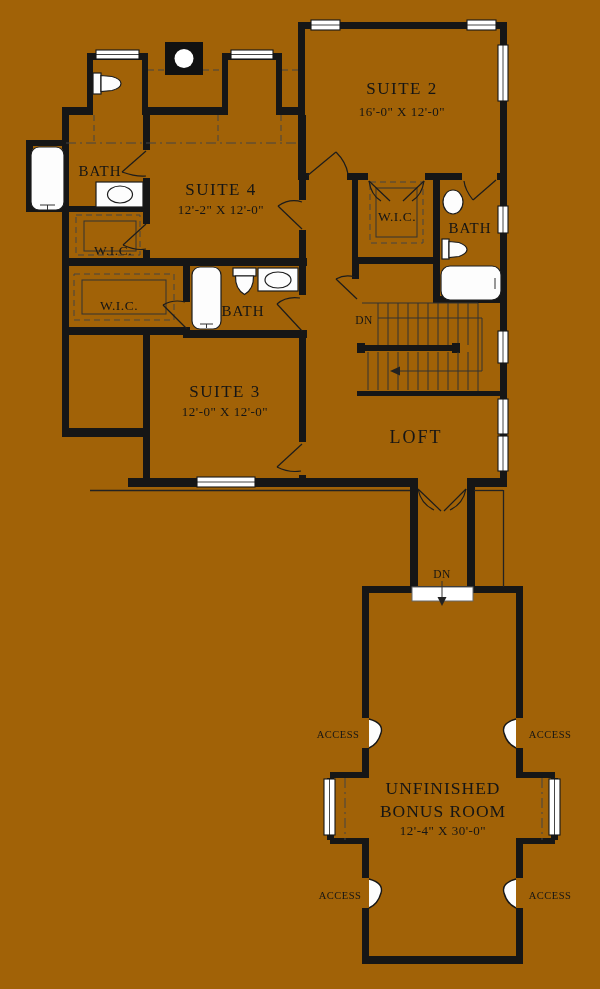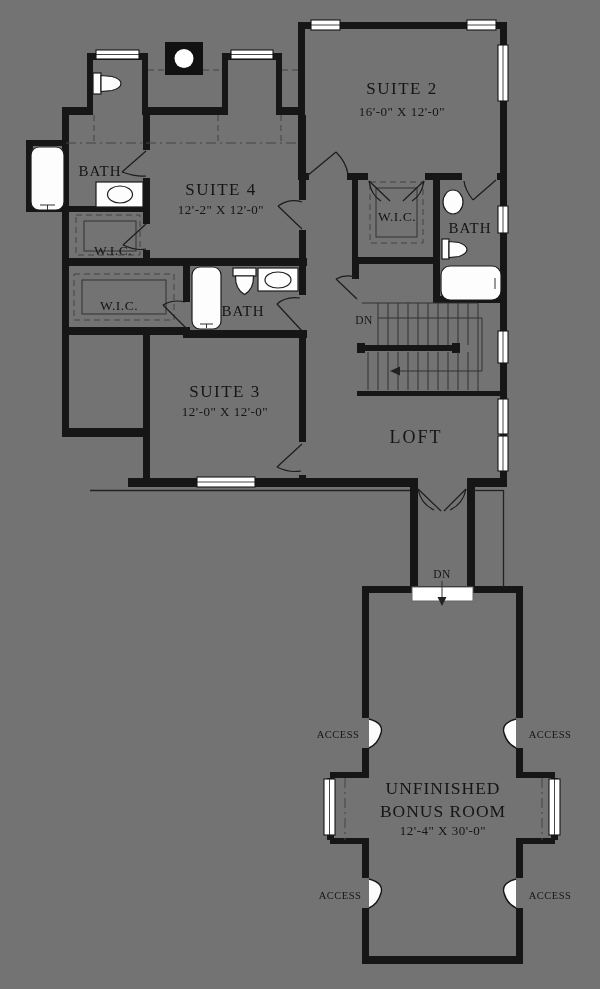--- a/index.html
+++ b/index.html
@@ -1,16 +1,16 @@
 <!DOCTYPE html>
 <html><head>
 <meta charset="utf-8">
 <style>
   html,body{margin:0;padding:0;background:#ffffff;}
-  .page{position:relative;width:600px;height:989px;background:#737373;overflow:hidden;}
+  .page{position:relative;width:600px;height:989px;background:#a16207;overflow:hidden;}
   svg{position:absolute;left:0;top:0;}
   .wall{fill:#161616;stroke:none;}
   .thin{stroke:#222;stroke-width:1.3;fill:none;}
   .thin2{stroke:#333;stroke-width:1;fill:none;}
   .dash{stroke:#444;stroke-width:1;fill:none;stroke-dasharray:6 4;}
   .dashdot{stroke:#444;stroke-width:1;fill:none;stroke-dasharray:10 4 2 4;}
   .door{stroke:#1c1c1c;stroke-width:1.2;fill:none;}
   .fix{stroke:#1c1c1c;stroke-width:1.2;fill:#fdfdfd;}
   .win{fill:#ffffff;stroke:#161616;stroke-width:1.1;}
   .winline{stroke:#161616;stroke-width:0.8;}

